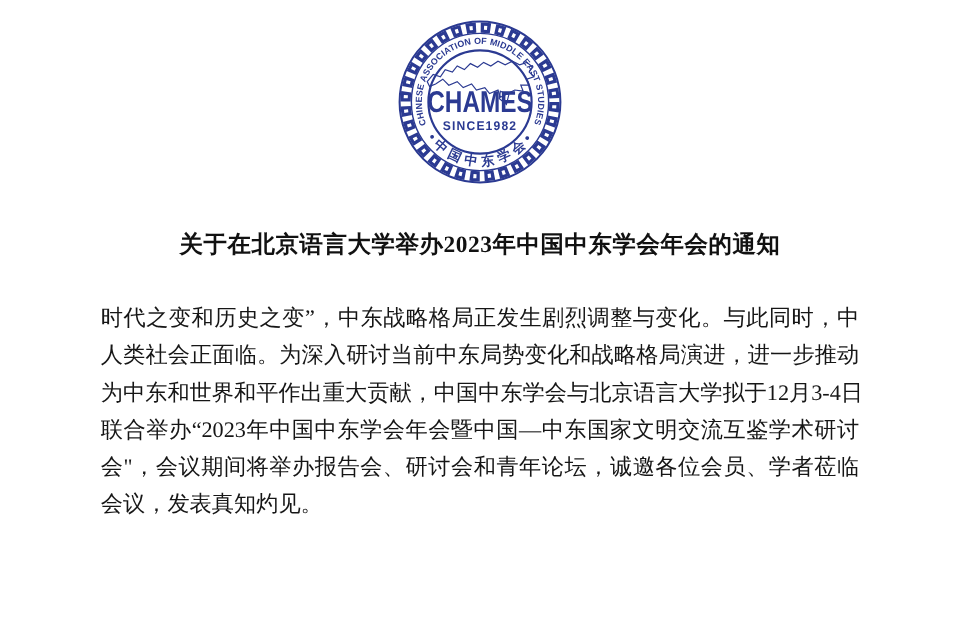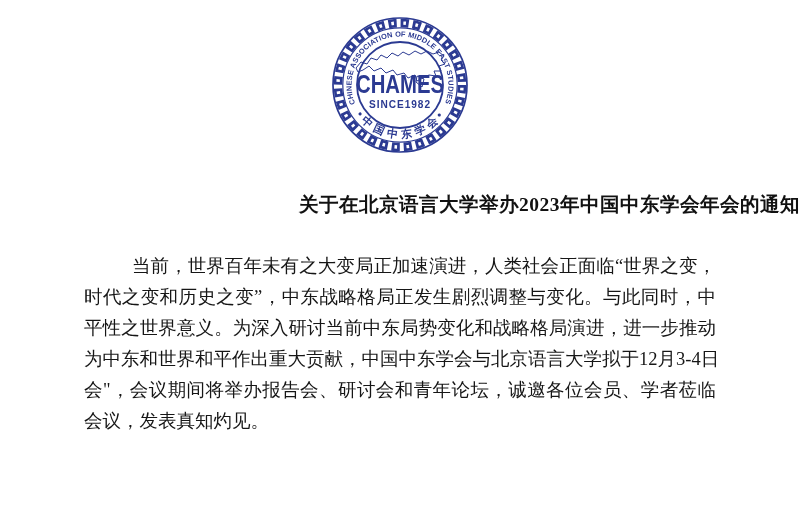--- a/index.html
+++ b/index.html
@@ -54,21 +54,21 @@
     fill: #2b3a92;
   }
 
   
   .doc-title {
     position: absolute;
     left: 0;
     right: 0;
     top: 193px;
     margin: 0;
-    text-align: right;
+    text-align: center;
     font-size: 19.5px;
     font-weight: bold;
     line-height: 23px;
     letter-spacing: 0.5px;
     color: #111111;
   }
   .doc-body {
     position: absolute;
     left: 84px;
     top: 251px;
@@ -129,21 +129,21 @@
 
       <text class="acronym" x="29" y="81" textLength="88" lengthAdjust="spacingAndGlyphs">CHAMES</text>
 
       <text class="since" x="42" y="96" textLength="62" lengthAdjust="spacingAndGlyphs">SINCE1982</text>
     </svg>
   </div>
 
   <h1 class="doc-title">关于在北京语言大学举办2023年中国中东学会年会的通知</h1>
 
   <div class="doc-body">
-    <div class="body-line indent">当前，世界百年未有之大变局正加速演进，人类社会正面临“世界之变，</div>
     <div class="body-line">时代之变和历史之变”，中东战略格局正发生剧烈调整与变化。与此同时，中</div>
-    <div class="body-line">平性之世界意义。为深入研讨当前中东局势变化和战略格局演进，进一步推动</div>
+    <div class="body-line">人类社会正面临。为深入研讨当前中东局势变化和战略格局演进，进一步推动</div>
     <div class="body-line">为中东和世界和平作出重大贡献，中国中东学会与北京语言大学拟于12月3-4日</div>
+    <div class="body-line">联合举办“2023年中国中东学会年会暨中国—中东国家文明交流互鉴学术研讨</div>
     <div class="body-line">会"，会议期间将举办报告会、研讨会和青年论坛，诚邀各位会员、学者莅临</div>
     <div class="body-line last">会议，发表真知灼见。</div>
   </div>
 
 </div>
 
 </body></html>

